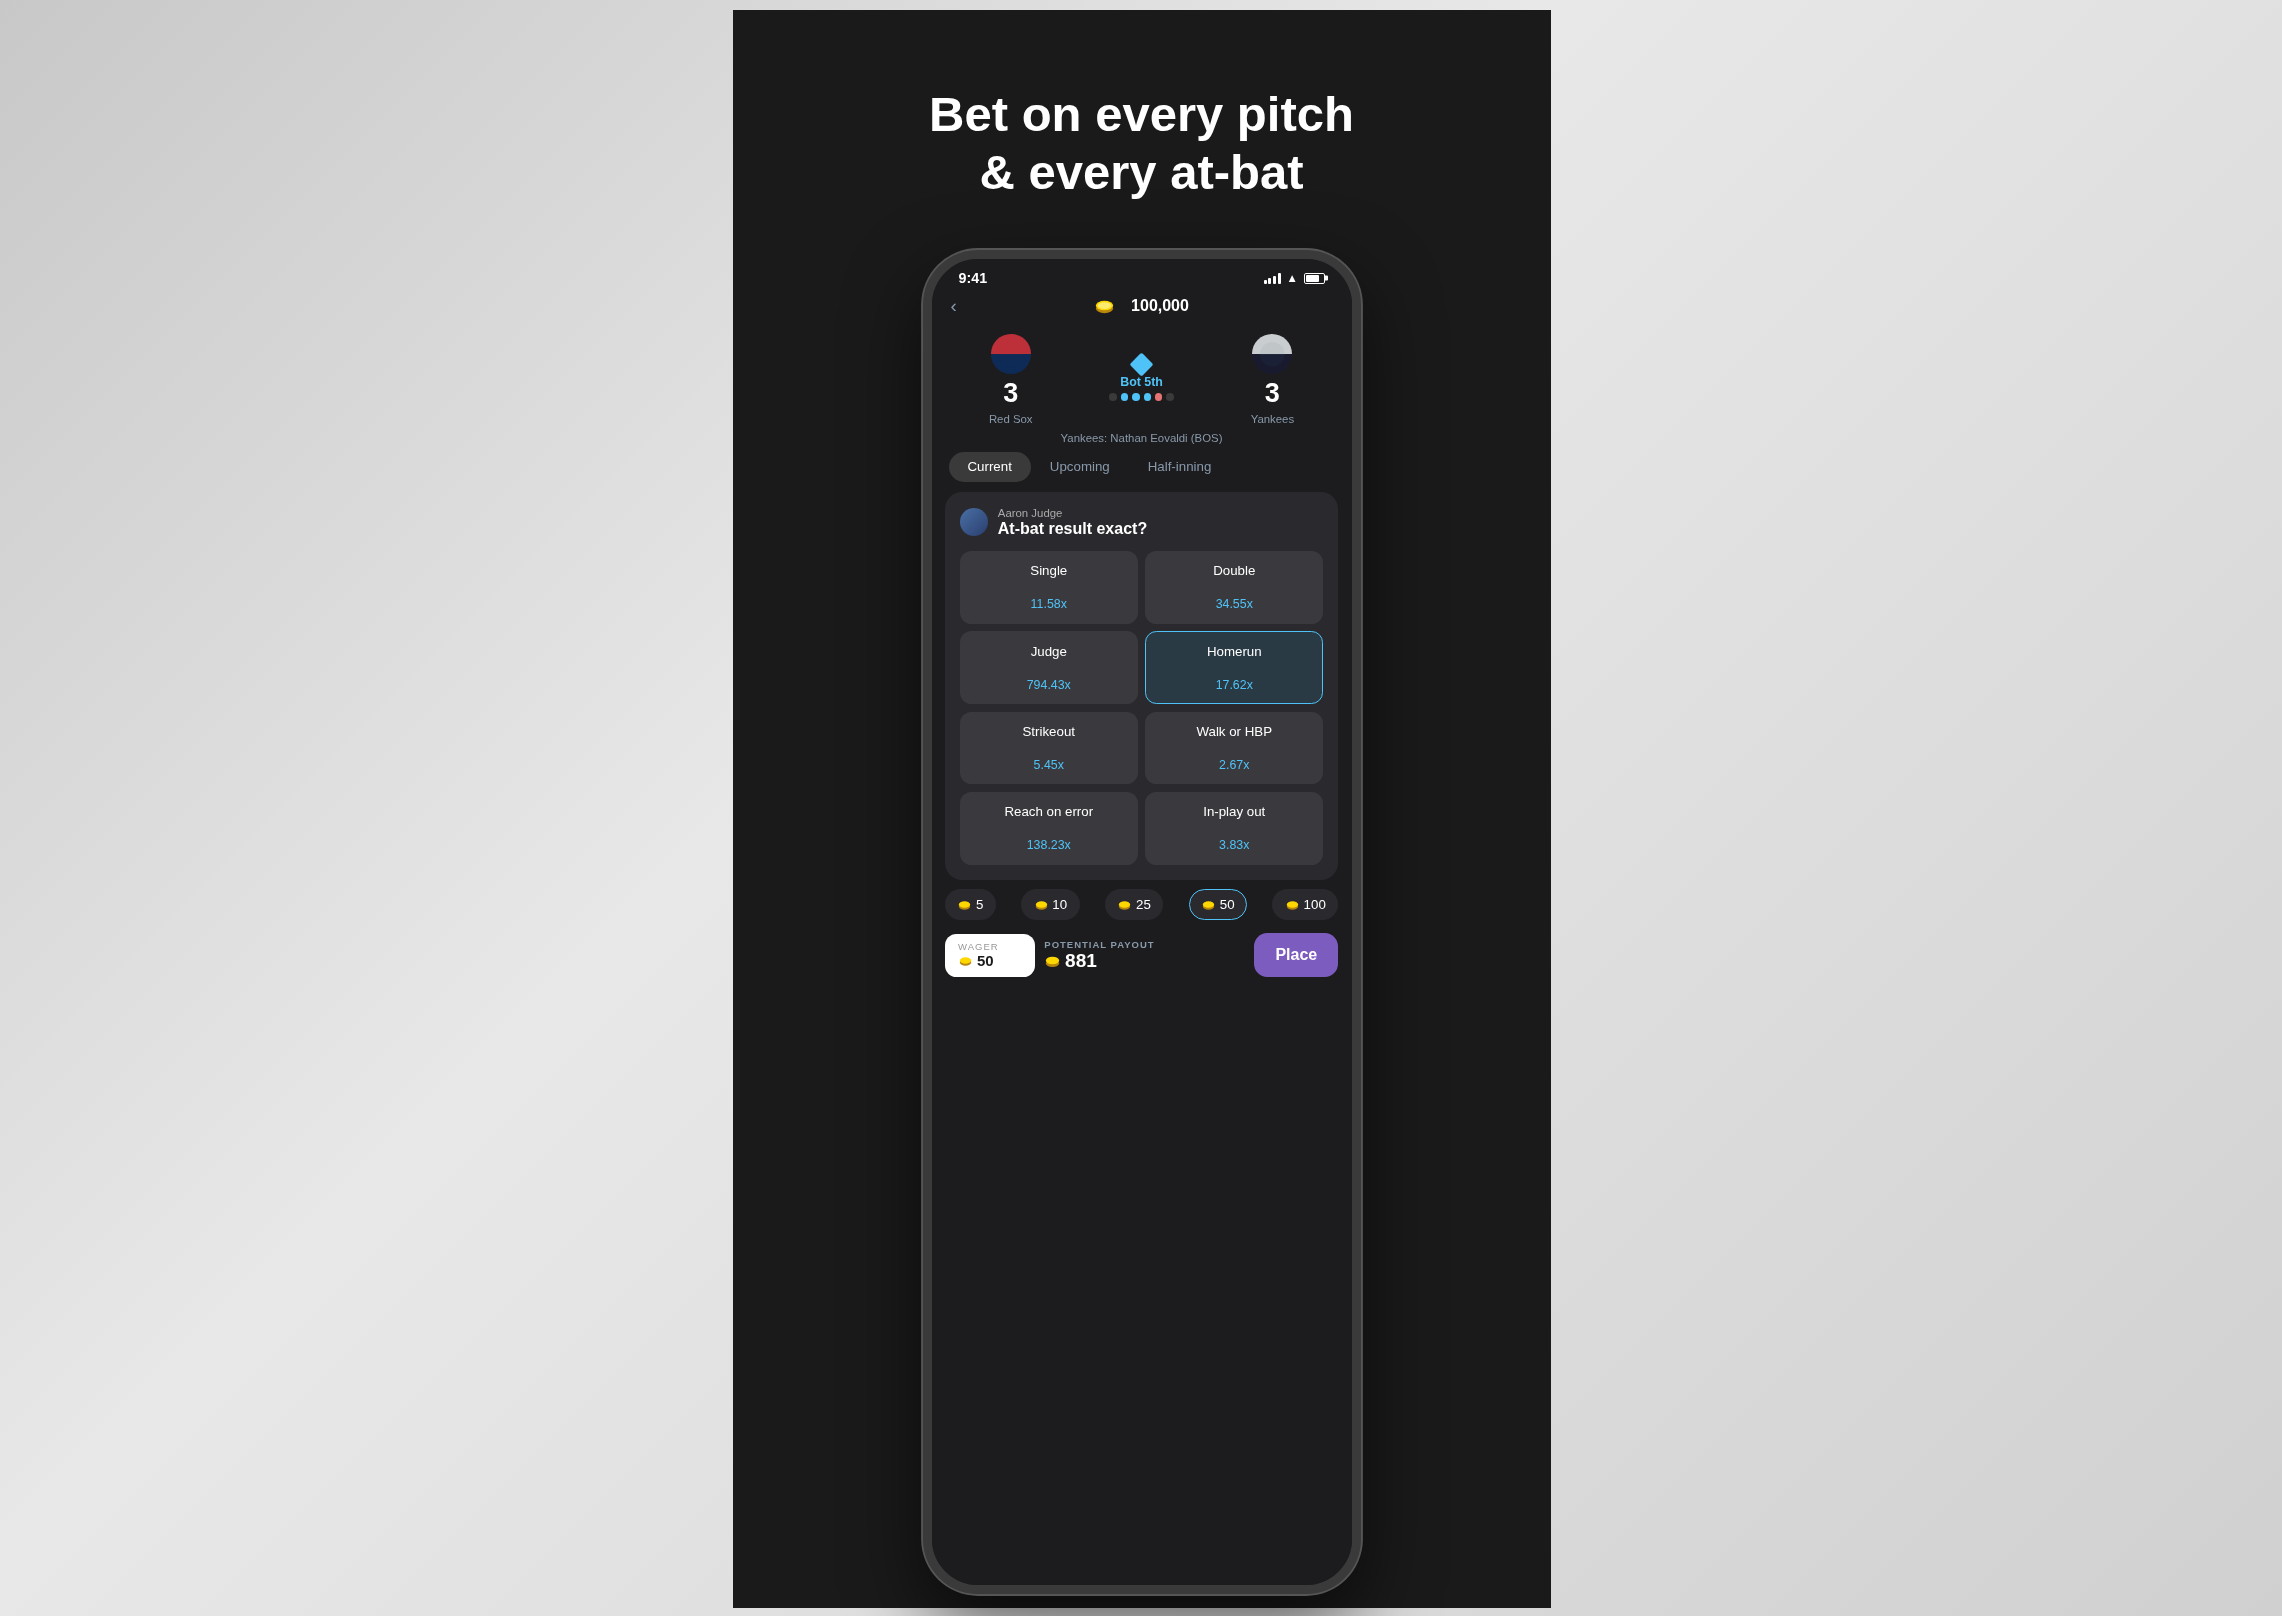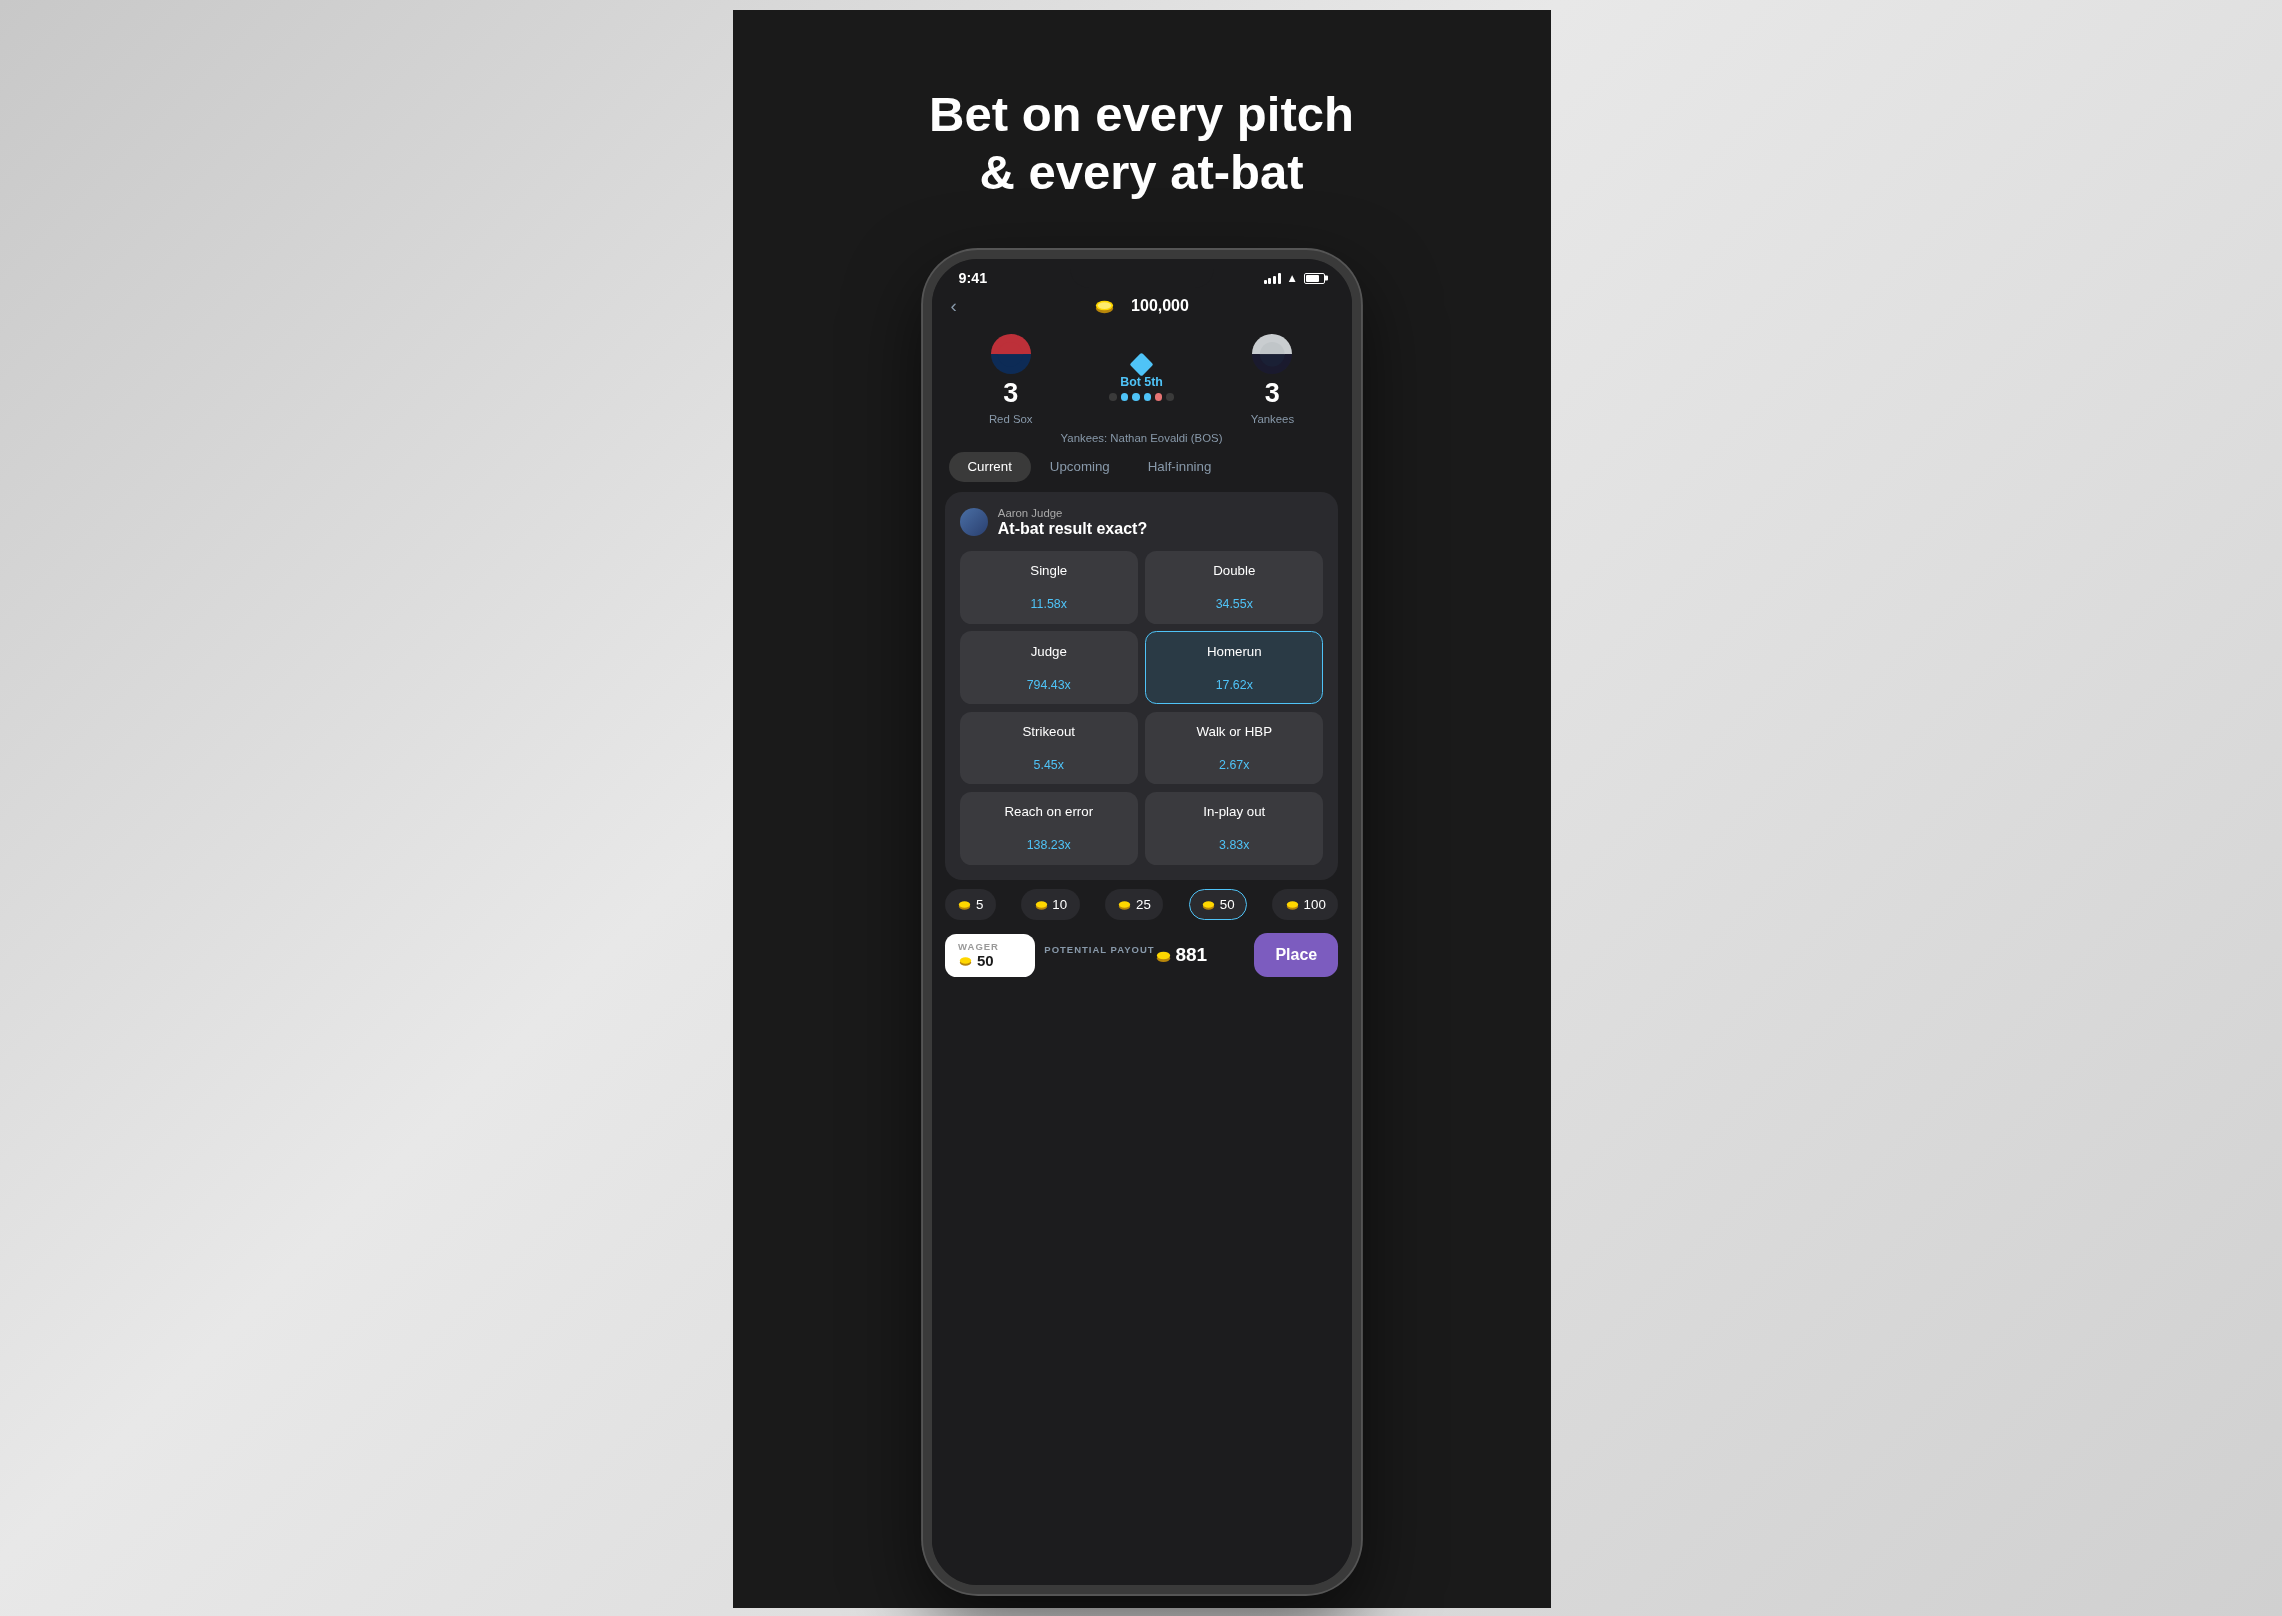--- a/index.html
+++ b/index.html
@@ -429,40 +429,40 @@
       border-radius: 11.4px;
       padding: 7.6px 13.3px;
       display: flex;
       flex-direction: column;
       min-width: 90px;
     }
 
     .wager-label {
       color: #999;
       font-size: 9.5px;
-      font-weight: 700;
+      font-weight: 400;
       letter-spacing: 1px;
       text-transform: uppercase;
     }
 
     .wager-value-row {
       display: flex;
       align-items: center;
       gap: 3.8px;
     }
 
     .wager-value {
       color: #1a1a1a;
       font-size: 15px;
       font-weight: 700;
     }
 
     .payout-block {
       display: flex;
-      flex-direction: row;
+      flex-direction: column;
       flex: 1;
     }
 
     .payout-label {
       color: #8899aa;
       font-size: 9.5px;
       font-weight: 600;
       letter-spacing: 1px;
       text-transform: uppercase;
     }

